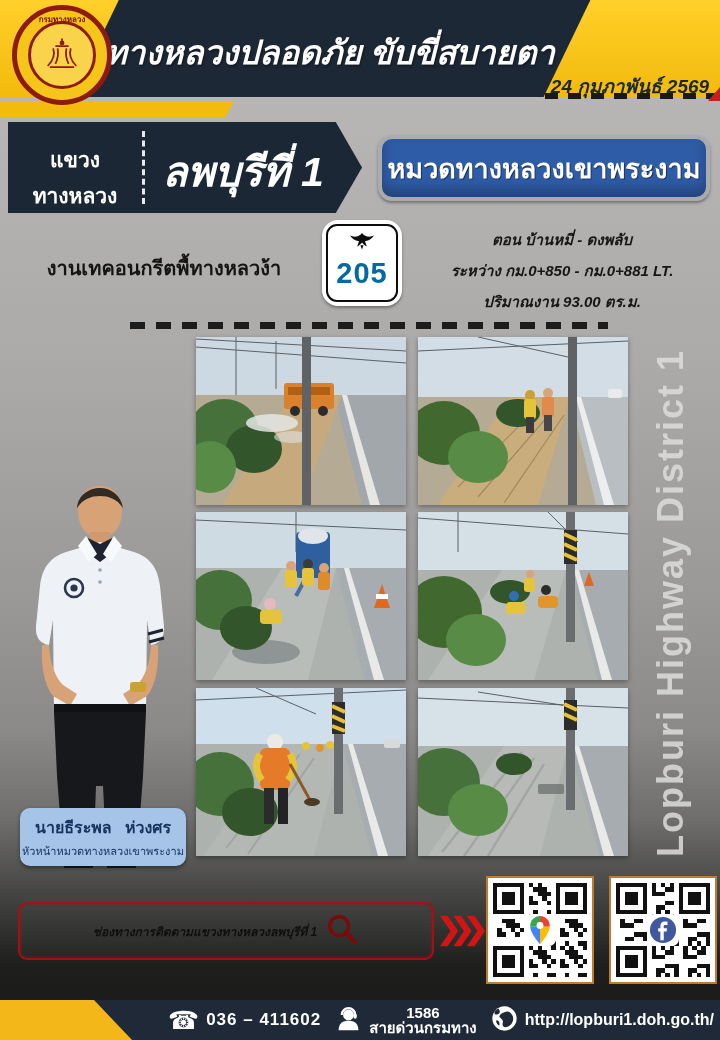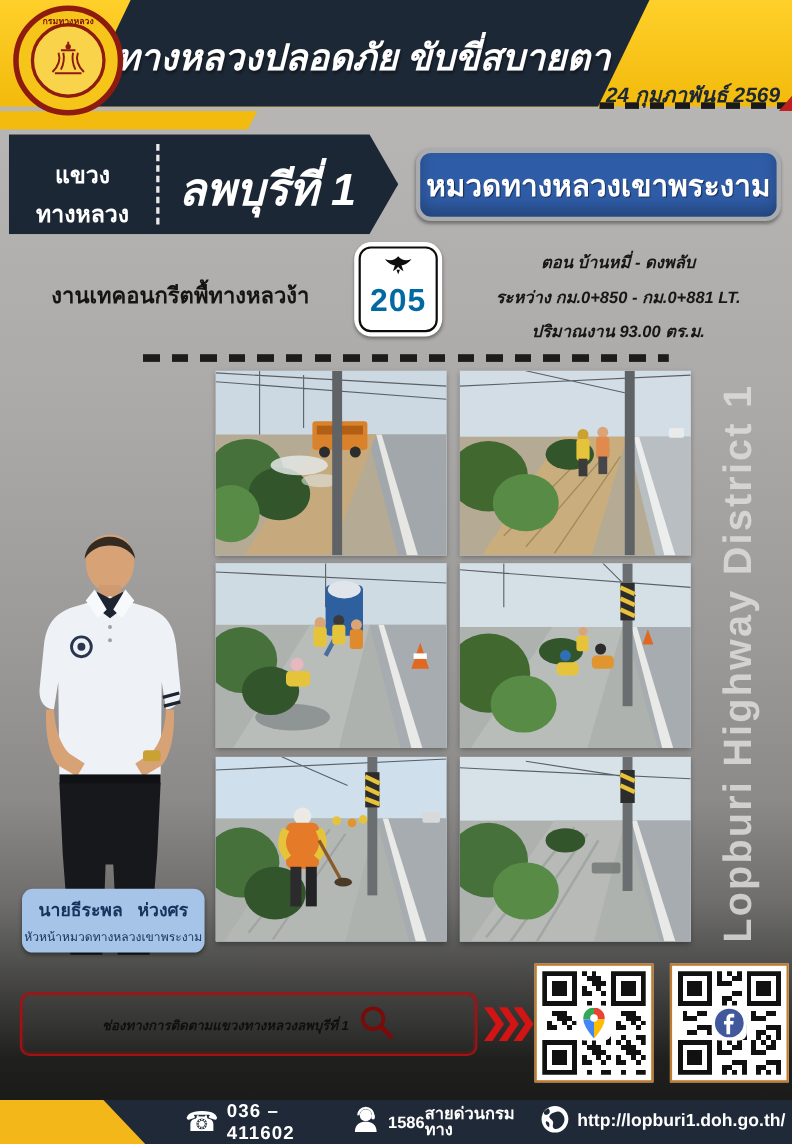--- a/index.html
+++ b/index.html
@@ -93,21 +93,21 @@
 
   
   .footer{left:0;top:1000px;width:720px;height:40px;background:#1f2937;}
   .footer-wedge{position:absolute;left:0;top:0;width:132px;height:40px;background:#f4b71a;
     clip-path:polygon(0 0,94px 0,132px 100%,0 100%);}
   .footer-content{position:absolute;left:168px;top:0;width:546px;height:40px;display:flex;align-items:center;
     justify-content:space-between;color:#fff;}
   .f-item{display:flex;align-items:center;gap:7px;}
   .phone-glyph{font-size:25px;line-height:25px;color:#fff;}
   .f-text{font-size:17px;font-weight:bold;letter-spacing:1px;}
-  .hotline-col{display:flex;flex-direction:row;align-items:center;line-height:15px;}
+  .hotline-col{display:flex;flex-direction:column;align-items:center;line-height:15px;}
   .hotline-num{font-size:15px;font-weight:bold;}
   .hotline-label{font-size:15px;font-weight:bold;}
   .web-text{font-size:16px;font-weight:bold;}
 </style>
 </head>
 <body>
 
 <div class="poster">
 
   <div class="abs bg-body"></div>

